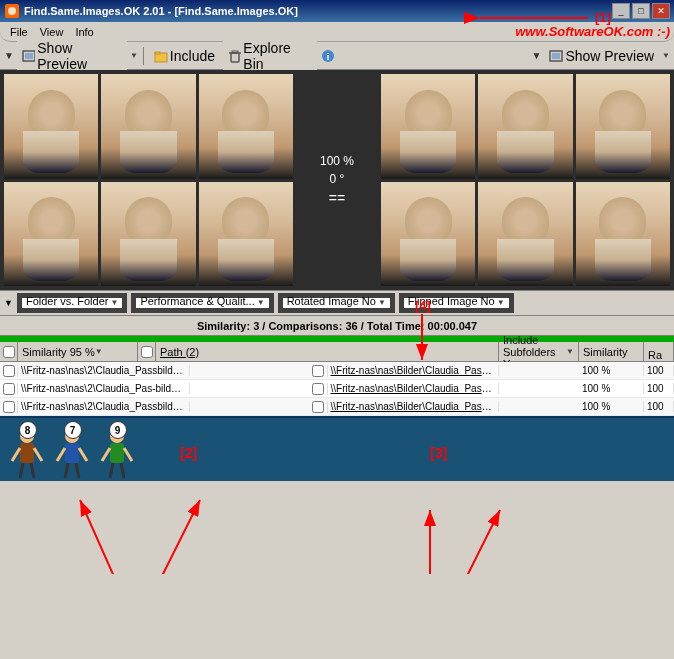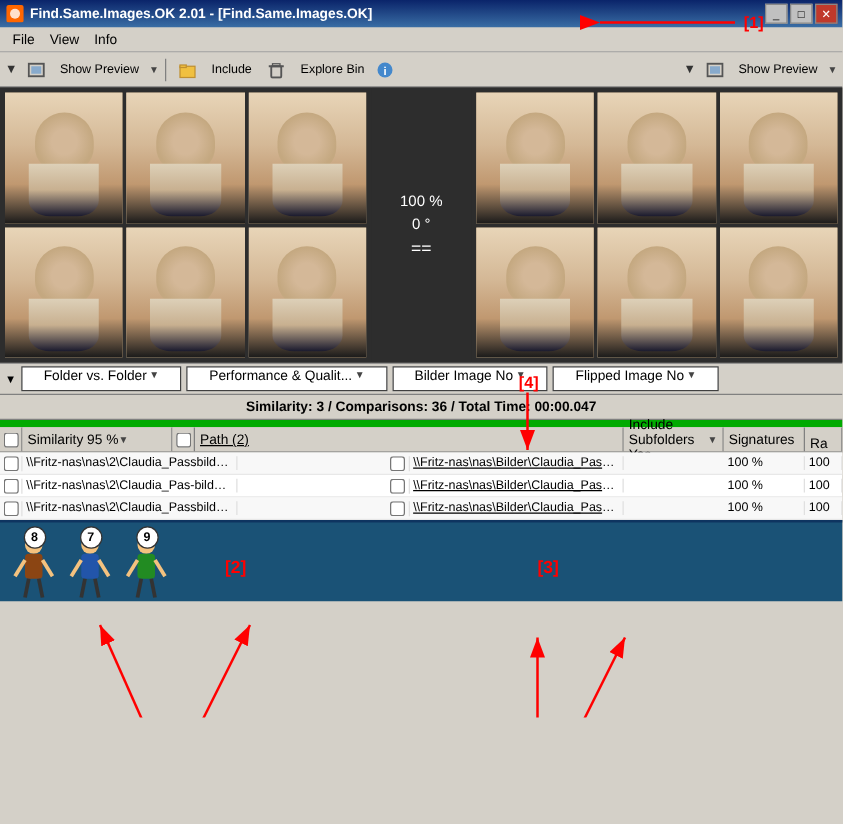--- a/index.html
+++ b/index.html
@@ -54,20 +54,21 @@
     }
 
     
     .menu-bar {
       background: #d4d0c8;
       height: 20px;
       display: flex;
       align-items: center;
       padding: 0 4px;
       border-bottom: 1px solid #a0a0a0;
+      border-radius: 10px;
     }
     .menu-item {
       padding: 1px 6px;
       cursor: pointer;
       font-size: 11px;
     }
 
     
     .toolbar {
       background: #d4d0c8;
@@ -87,26 +88,26 @@
     .toolbar-right {
       display: flex;
       align-items: center;
       gap: 3px;
       flex: 1;
       justify-content: flex-end;
     }
     .toolbar-btn {
       display: flex;
       align-items: center;
-      gap: 12px;
+      gap: 2px;
       background: #d4d0c8;
       border: 1px solid transparent;
       padding: 2px 4px;
       cursor: pointer;
-      font-size: 10px;
+      font-size: 14px;
     }
     .dropdown-arrow {
       font-size: 8px;
       color: #444;
     }
     .separator-v {
       width: 1px;
       height: 18px;
       background: #808080;
       margin: 0 2px;
@@ -192,25 +193,25 @@
       display: flex;
       align-items: center;
       padding: 0 4px;
       border-top: 1px solid #808080;
       border-bottom: 1px solid #808080;
       gap: 4px;
       font-size: 11px;
     }
     .options-dropdown {
       display: flex;
-      align-items: flex-start;
+      align-items: flex-end;
       gap: 2px;
       background: white;
-      border: 1px solid #404040;
-      padding: 1px 17px;
+      border: 5px solid #404040;
+      padding: 1px 4px;
       height: 20px;
       cursor: pointer;
       font-size: 11px;
     }
 
     
     .similarity-bar {
       background: #d4d0c8;
       height: 20px;
       display: flex;
@@ -423,20 +424,21 @@
       <div class="title-btn">□</div>
       <div class="title-btn" style="background:#c0392b;color:white;">✕</div>
     </div>
   </div>
 
   <div class="menu-bar">
     <div class="menu-item">File</div>
     <div class="menu-item">View</div>
     <div class="menu-item">Info</div>
     <span style="flex:1;"></span>
+    <span style="color:red;font-weight:bold;font-style:italic;font-size:13px;">www.SoftwareOK.com :-)</span>
   </div>
 
   <div class="toolbar">
     <div class="toolbar-left">
       <span style="font-size:10px;color:#333;">▼</span>
       <div class="toolbar-btn">
         <svg width="14" height="14">
             <rect x="1" y="2" width="12" height="10" fill="none" stroke="#555" stroke-width="1.5"></rect>
             <rect x="3" y="4" width="8" height="6" fill="#88aacc"></rect>
           </svg>
@@ -543,21 +545,21 @@
     <span style="font-size:9px;">▼</span>
     <div class="options-dropdown">
       <span>Folder vs. Folder</span>
       <span class="dropdown-arrow">▼</span>
     </div>
     <div class="options-dropdown">
       <span>Performance &amp; Qualit...</span>
       <span class="dropdown-arrow">▼</span>
     </div>
     <div class="options-dropdown">
-      <span>Bilder Image No</span>
+      <span>Rotated Image No</span>
       <span class="dropdown-arrow">▼</span>
     </div>
     <div class="options-dropdown">
       <span>Flipped Image No</span>
       <span class="dropdown-arrow">▼</span>
     </div>
   </div>
 
   <div class="similarity-bar">
     <span>Similarity: 3 / Comparisons: 36 / Total Time: 00:00.047</span>
@@ -583,21 +585,21 @@
         <input type="checkbox" style="">
       </div>
       <div class="table-col-header col-path2">
         <span>Path (2)</span>
       </div>
       <div class="table-col-header" style="width:80px;">
         <span>Include Subfolders Yes</span>
         <span class="dropdown-arrow">▼</span>
       </div>
       <div class="table-col-header col-similarity">
-        <span>Signatures</span>
+        <span>Similarity</span>
       </div>
       <div class="table-col-header col-rating">
         <span>Ra</span>
       </div>
     </div>
 
     <div class="table-body" id="table-body">
     <div class="table-row">
     <div class="table-cell col-checkbox">
       <input type="checkbox" style="">

